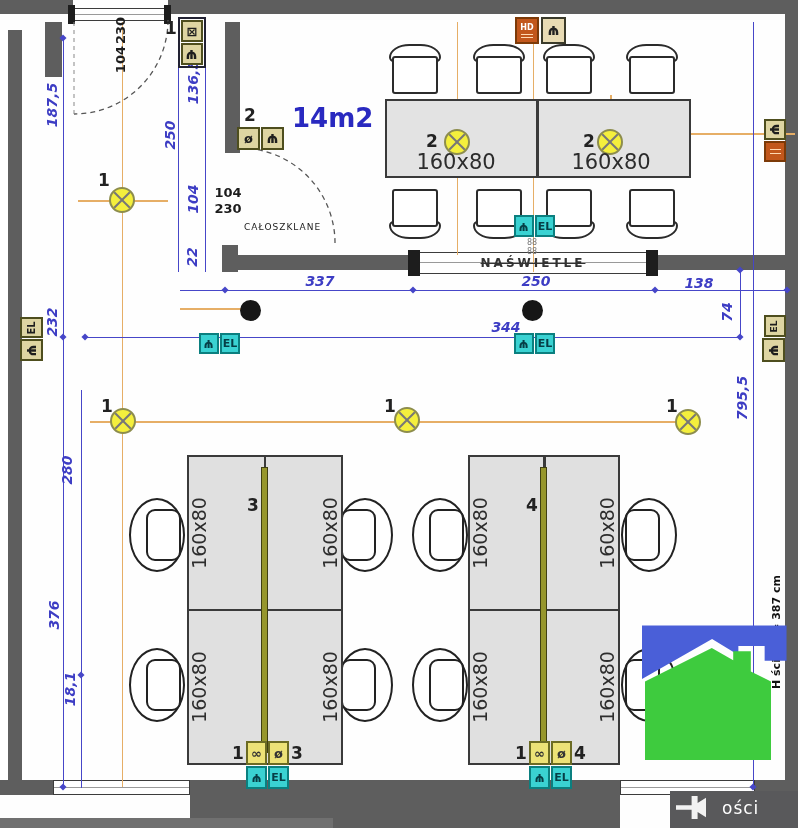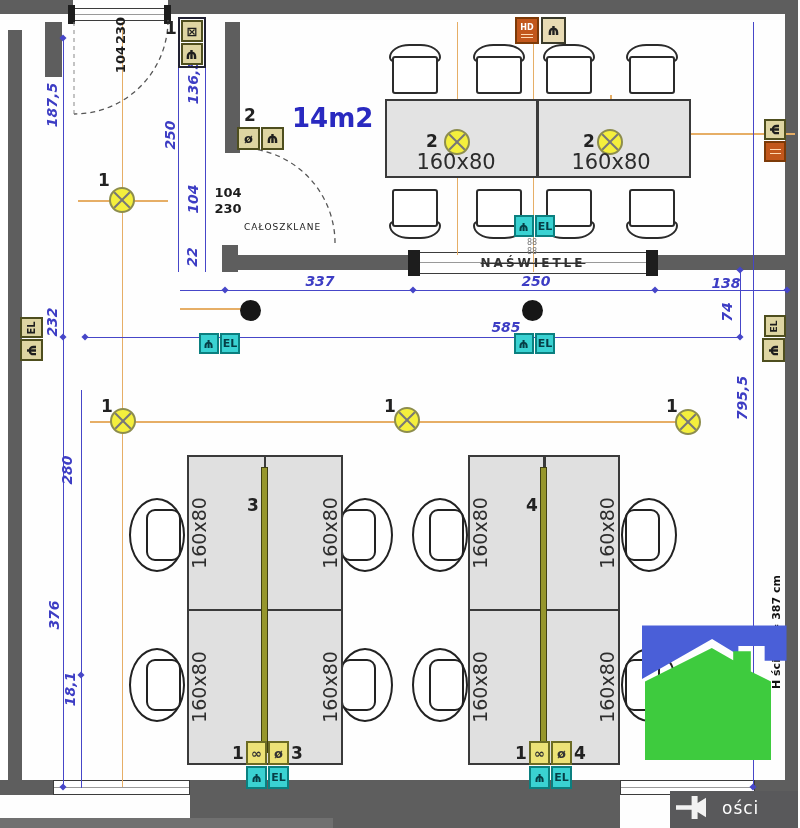--- a/index.html
+++ b/index.html
@@ -116,22 +116,22 @@
   <div class="dimc" style="left:52px;top:322px">232</div>
   <div class="dimc" style="left:67px;top:470px">280</div>
   <div class="dimc" style="left:54px;top:615px">376</div>
   <div class="dimc" style="left:70px;top:689px">18,1</div>
   <div class="dimc" style="left:193px;top:82px">136,5</div>
   <div class="dimc" style="left:170px;top:135px">250</div>
   <div class="dimc" style="left:193px;top:199px">104</div>
   <div class="dimc" style="left:192px;top:257px">22</div>
   <div class="dimh" style="left:320px;top:281px">337</div>
   <div class="dimh" style="left:536px;top:281px">250</div>
-  <div class="dimh" style="left:726px;top:283px">138</div>
-  <div class="dimh" style="left:506px;top:327px">585</div>
+  <div class="dimh" style="left:699px;top:283px">138</div>
+  <div class="dimh" style="left:506px;top:327px">344</div>
   <div class="dimc" style="left:727px;top:312px">74</div>
   <div class="dimc" style="left:742px;top:398px">795,5</div>
 
   <svg class="a" style="left:0;top:0" width="800" height="828">
     <path d="M168 20 A94 94 0 0 1 74 114" fill="none" stroke="#555" stroke-width="1.3" stroke-dasharray="5,4"></path>
     <path d="M74 22 L74 114" fill="none" stroke="#888" stroke-width="1" stroke-dasharray="4,4"></path>
     <path d="M240 148 A95 95 0 0 1 335 243" fill="none" stroke="#555" stroke-width="1.3" stroke-dasharray="5,4"></path>
   </svg>
 
   <div class="a" style="left:120px;top:45px;transform:translate(-50%,-50%) rotate(-90deg);display:flex;gap:2px;

